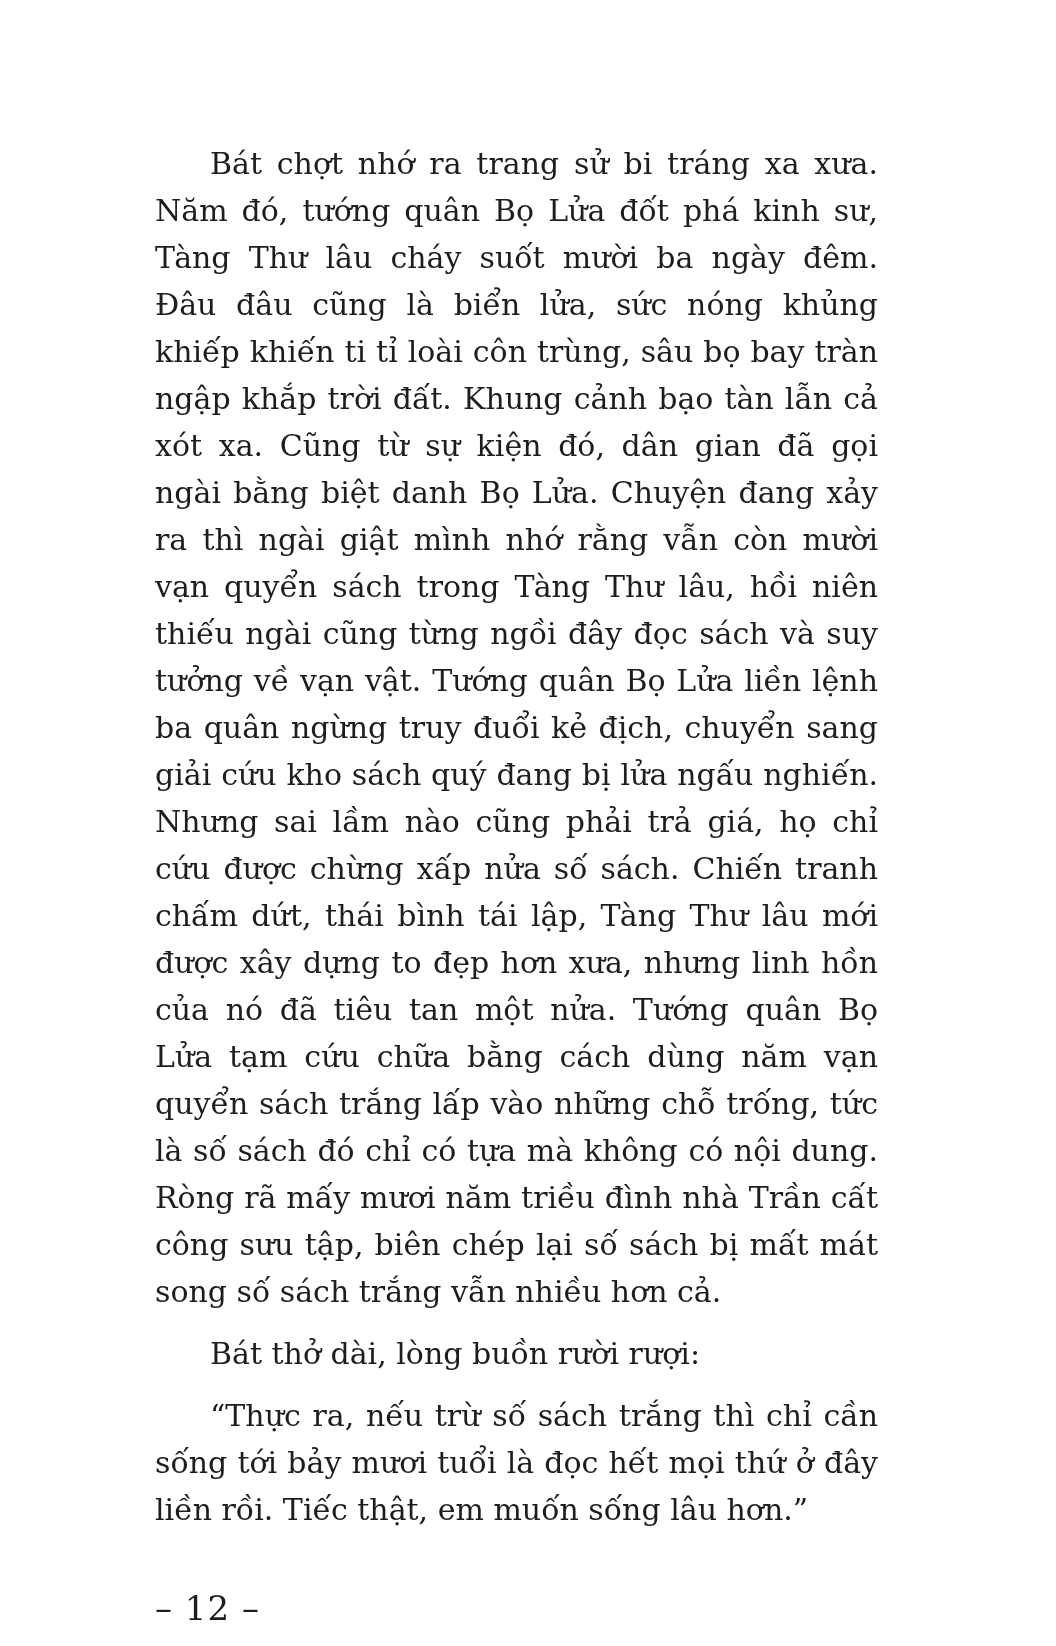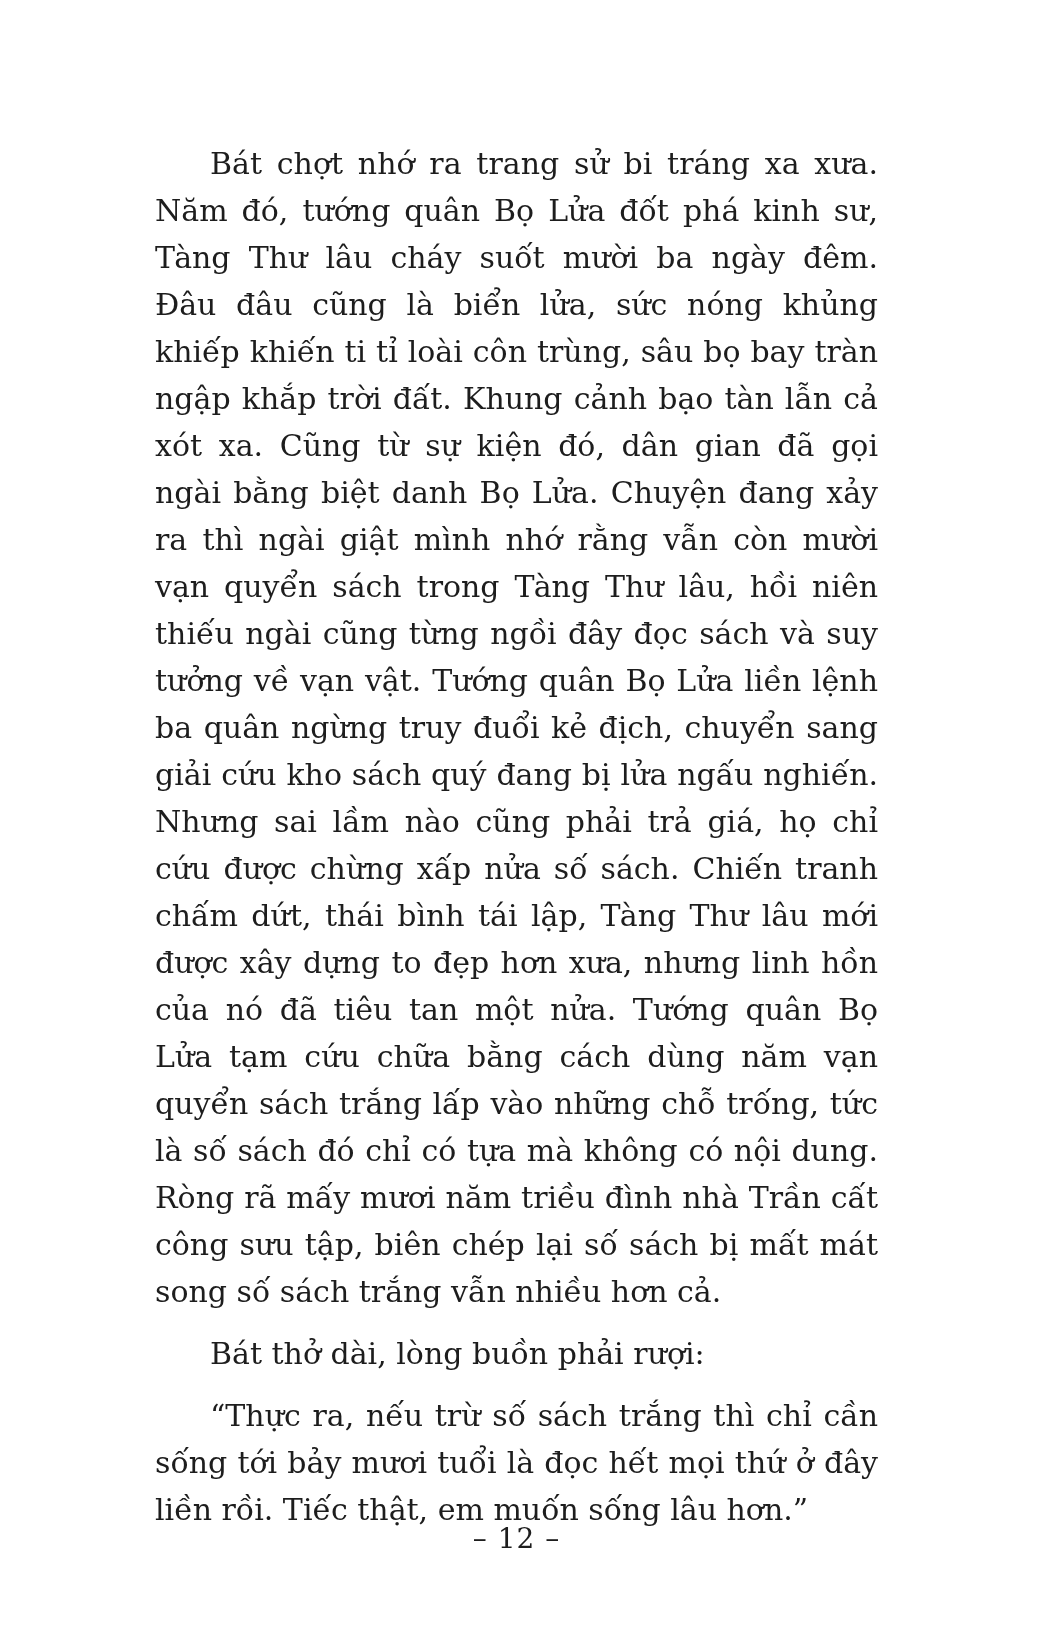--- a/index.html
+++ b/index.html
@@ -36,30 +36,29 @@
   .para {
     margin: 0;
     text-indent: 55px;
   }
   .para + .para {
     margin-top: 15px;
   }
   .page-number {
     position: absolute;
     left: 155px;
-    top: 1522px;
+    top: 1588px;
     width: 723px;
-    text-align: center;
-    font-size: 28px;
+    font-size: 34px;
     letter-spacing: 1px;
   }
 </style>
 </head>
 <body>
 
 <div class="page" style="background: rgb(255, 255, 255); color: rgb(29, 29, 29);">
   <div class="text-block">
     <p class="para">Bát chợt nhớ ra trang sử bi tráng xa xưa. Năm đó, tướng quân Bọ Lửa đốt phá kinh sư, Tàng Thư lâu cháy suốt mười ba ngày đêm. Đâu đâu cũng là biển lửa, sức nóng khủng khiếp khiến ti tỉ loài côn trùng, sâu bọ bay tràn ngập khắp trời đất. Khung cảnh bạo tàn lẫn cả xót xa. Cũng từ sự kiện đó, dân gian đã gọi ngài bằng biệt danh Bọ Lửa. Chuyện đang xảy ra thì ngài giật mình nhớ rằng vẫn còn mười vạn quyển sách trong Tàng Thư lâu, hồi niên thiếu ngài cũng từng ngồi đây đọc sách và suy tưởng về vạn vật. Tướng quân Bọ Lửa liền lệnh ba quân ngừng truy đuổi kẻ địch, chuyển sang giải cứu kho sách quý đang bị lửa ngấu nghiến. Nhưng sai lầm nào cũng phải trả giá, họ chỉ cứu được chừng xấp nửa số sách. Chiến tranh chấm dứt, thái bình tái lập, Tàng Thư lâu mới được xây dựng to đẹp hơn xưa, nhưng linh hồn của nó đã tiêu tan một nửa. Tướng quân Bọ Lửa tạm cứu chữa bằng cách dùng năm vạn quyển sách trắng lấp vào những chỗ trống, tức là số sách đó chỉ có tựa mà không có nội dung. Ròng rã mấy mươi năm triều đình nhà Trần cất công sưu tập, biên chép lại số sách bị mất mát song số sách trắng vẫn nhiều hơn cả.</p>
-    <p class="para">Bát thở dài, lòng buồn phải rượi:</p>
+    <p class="para">Bát thở dài, lòng buồn rười rượi:</p>
     <p class="para">“Thực ra, nếu trừ số sách trắng thì chỉ cần sống tới bảy mươi tuổi là đọc hết mọi thứ ở đây liền rồi. Tiếc thật, em muốn sống lâu hơn.”</p>
   </div>
   <div class="page-number">– 12 –</div>
 </div>
 
 </body></html>

